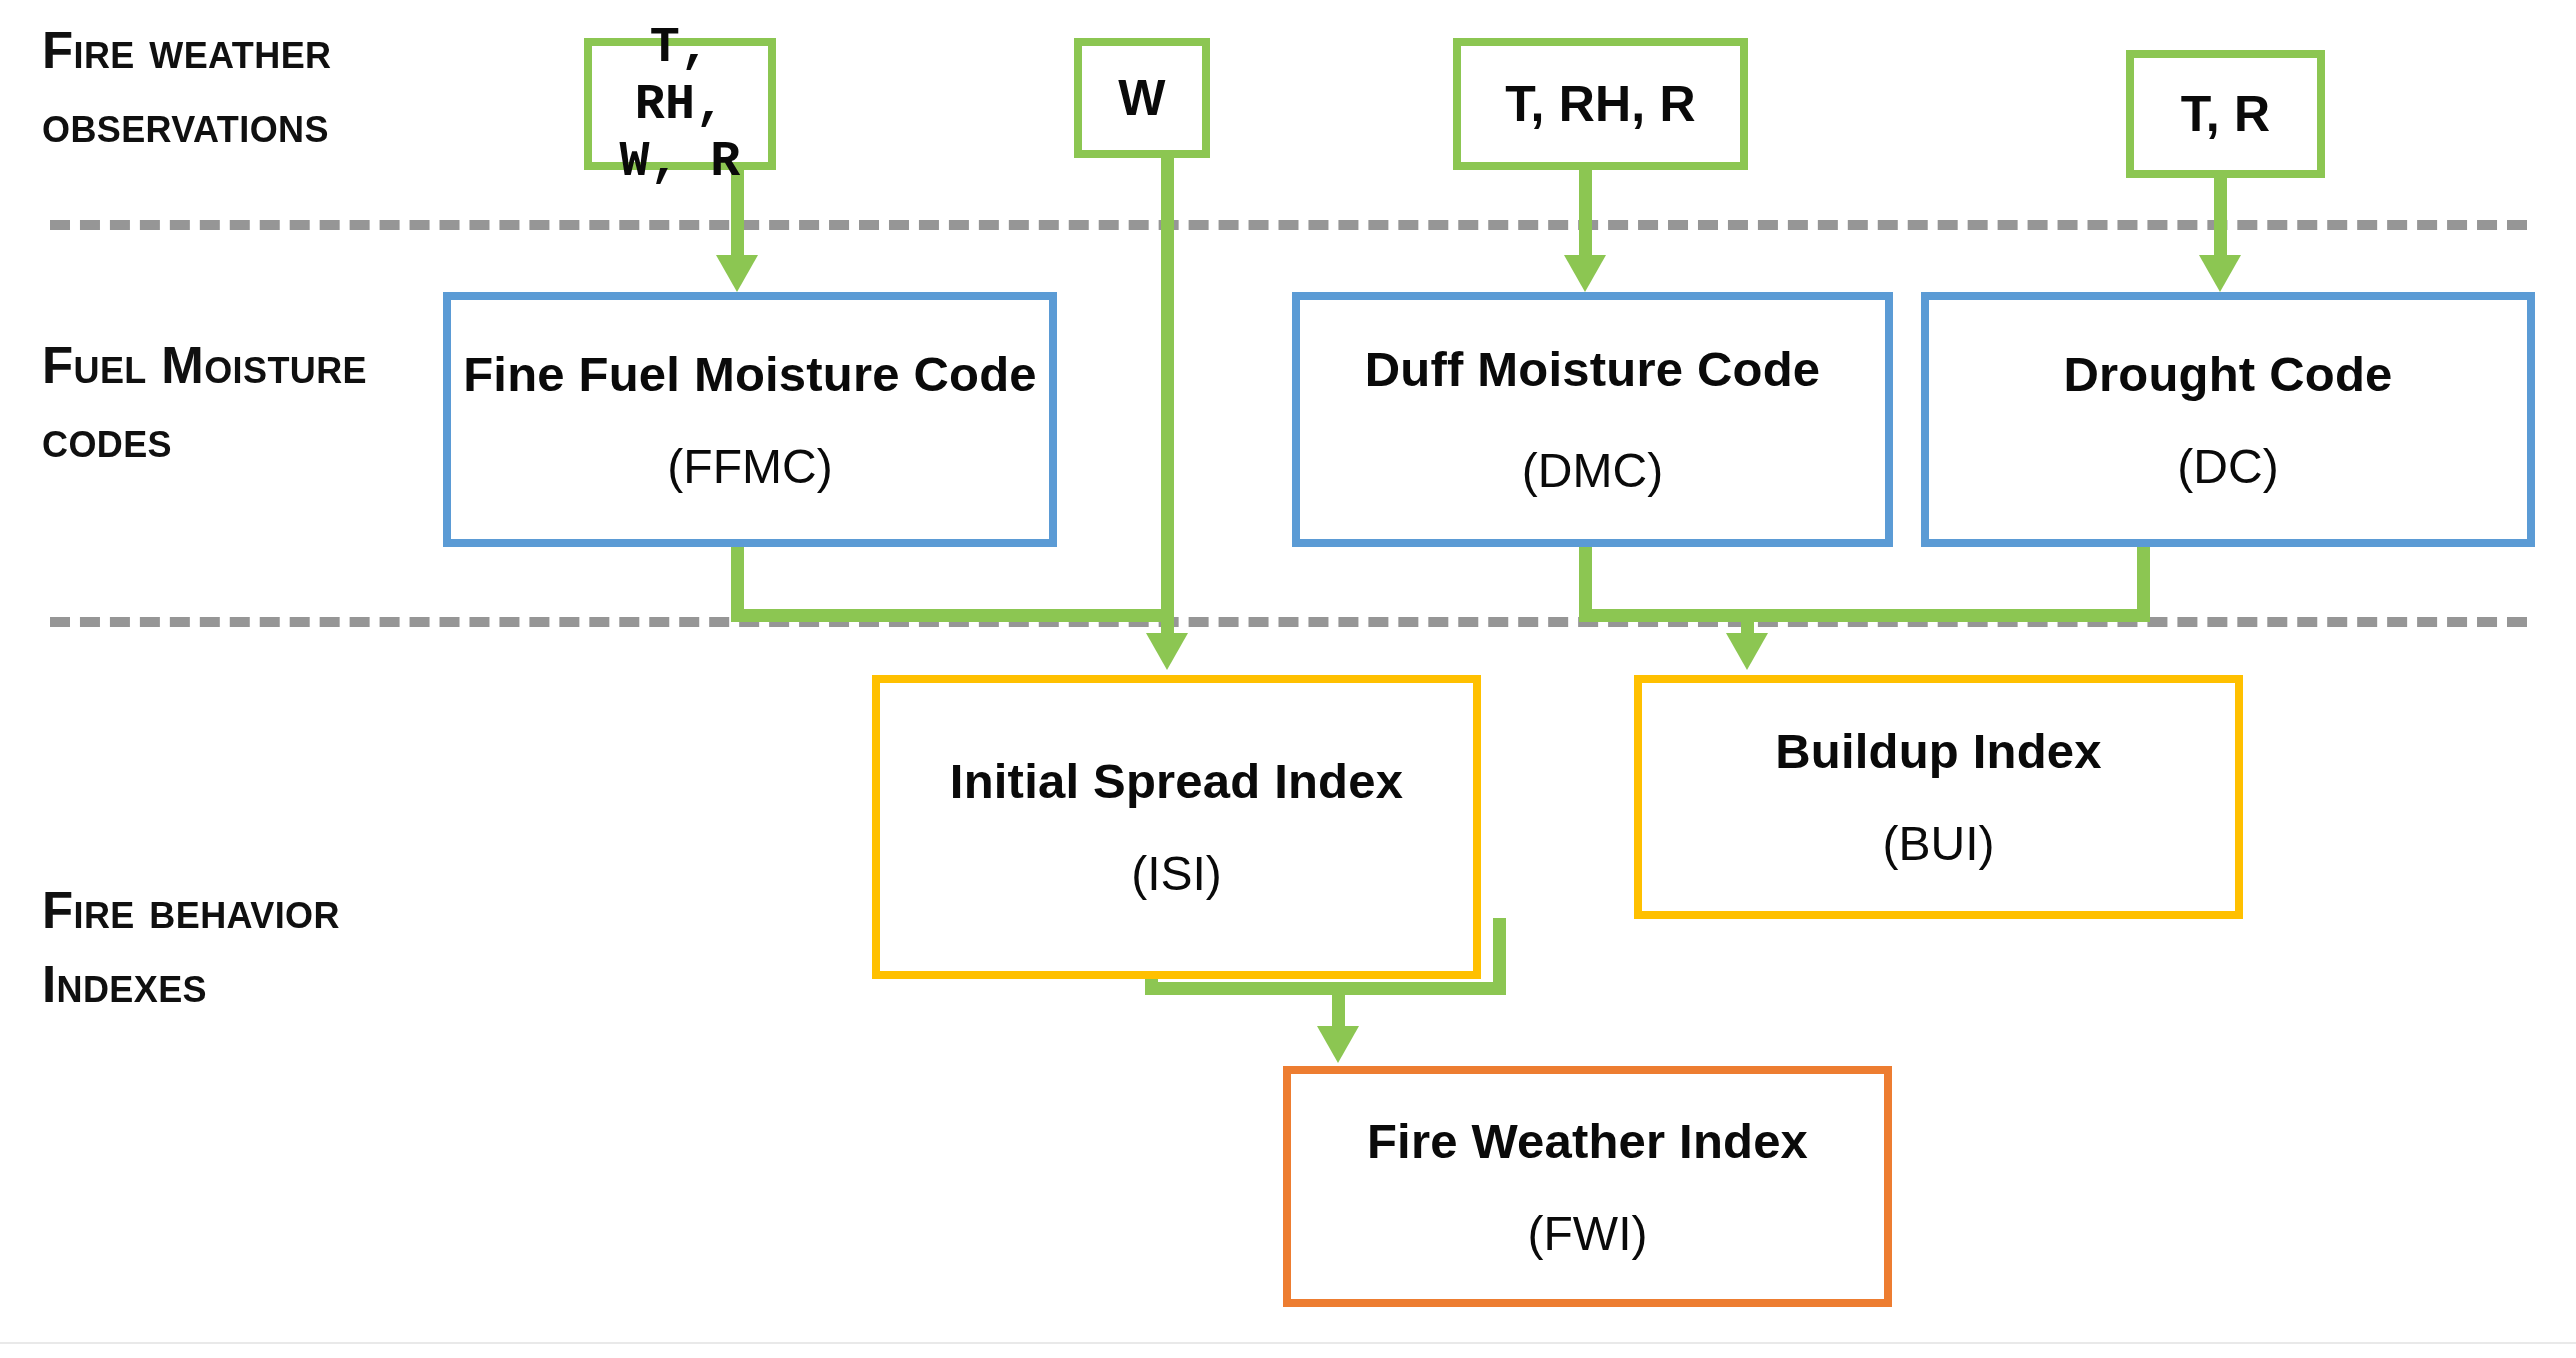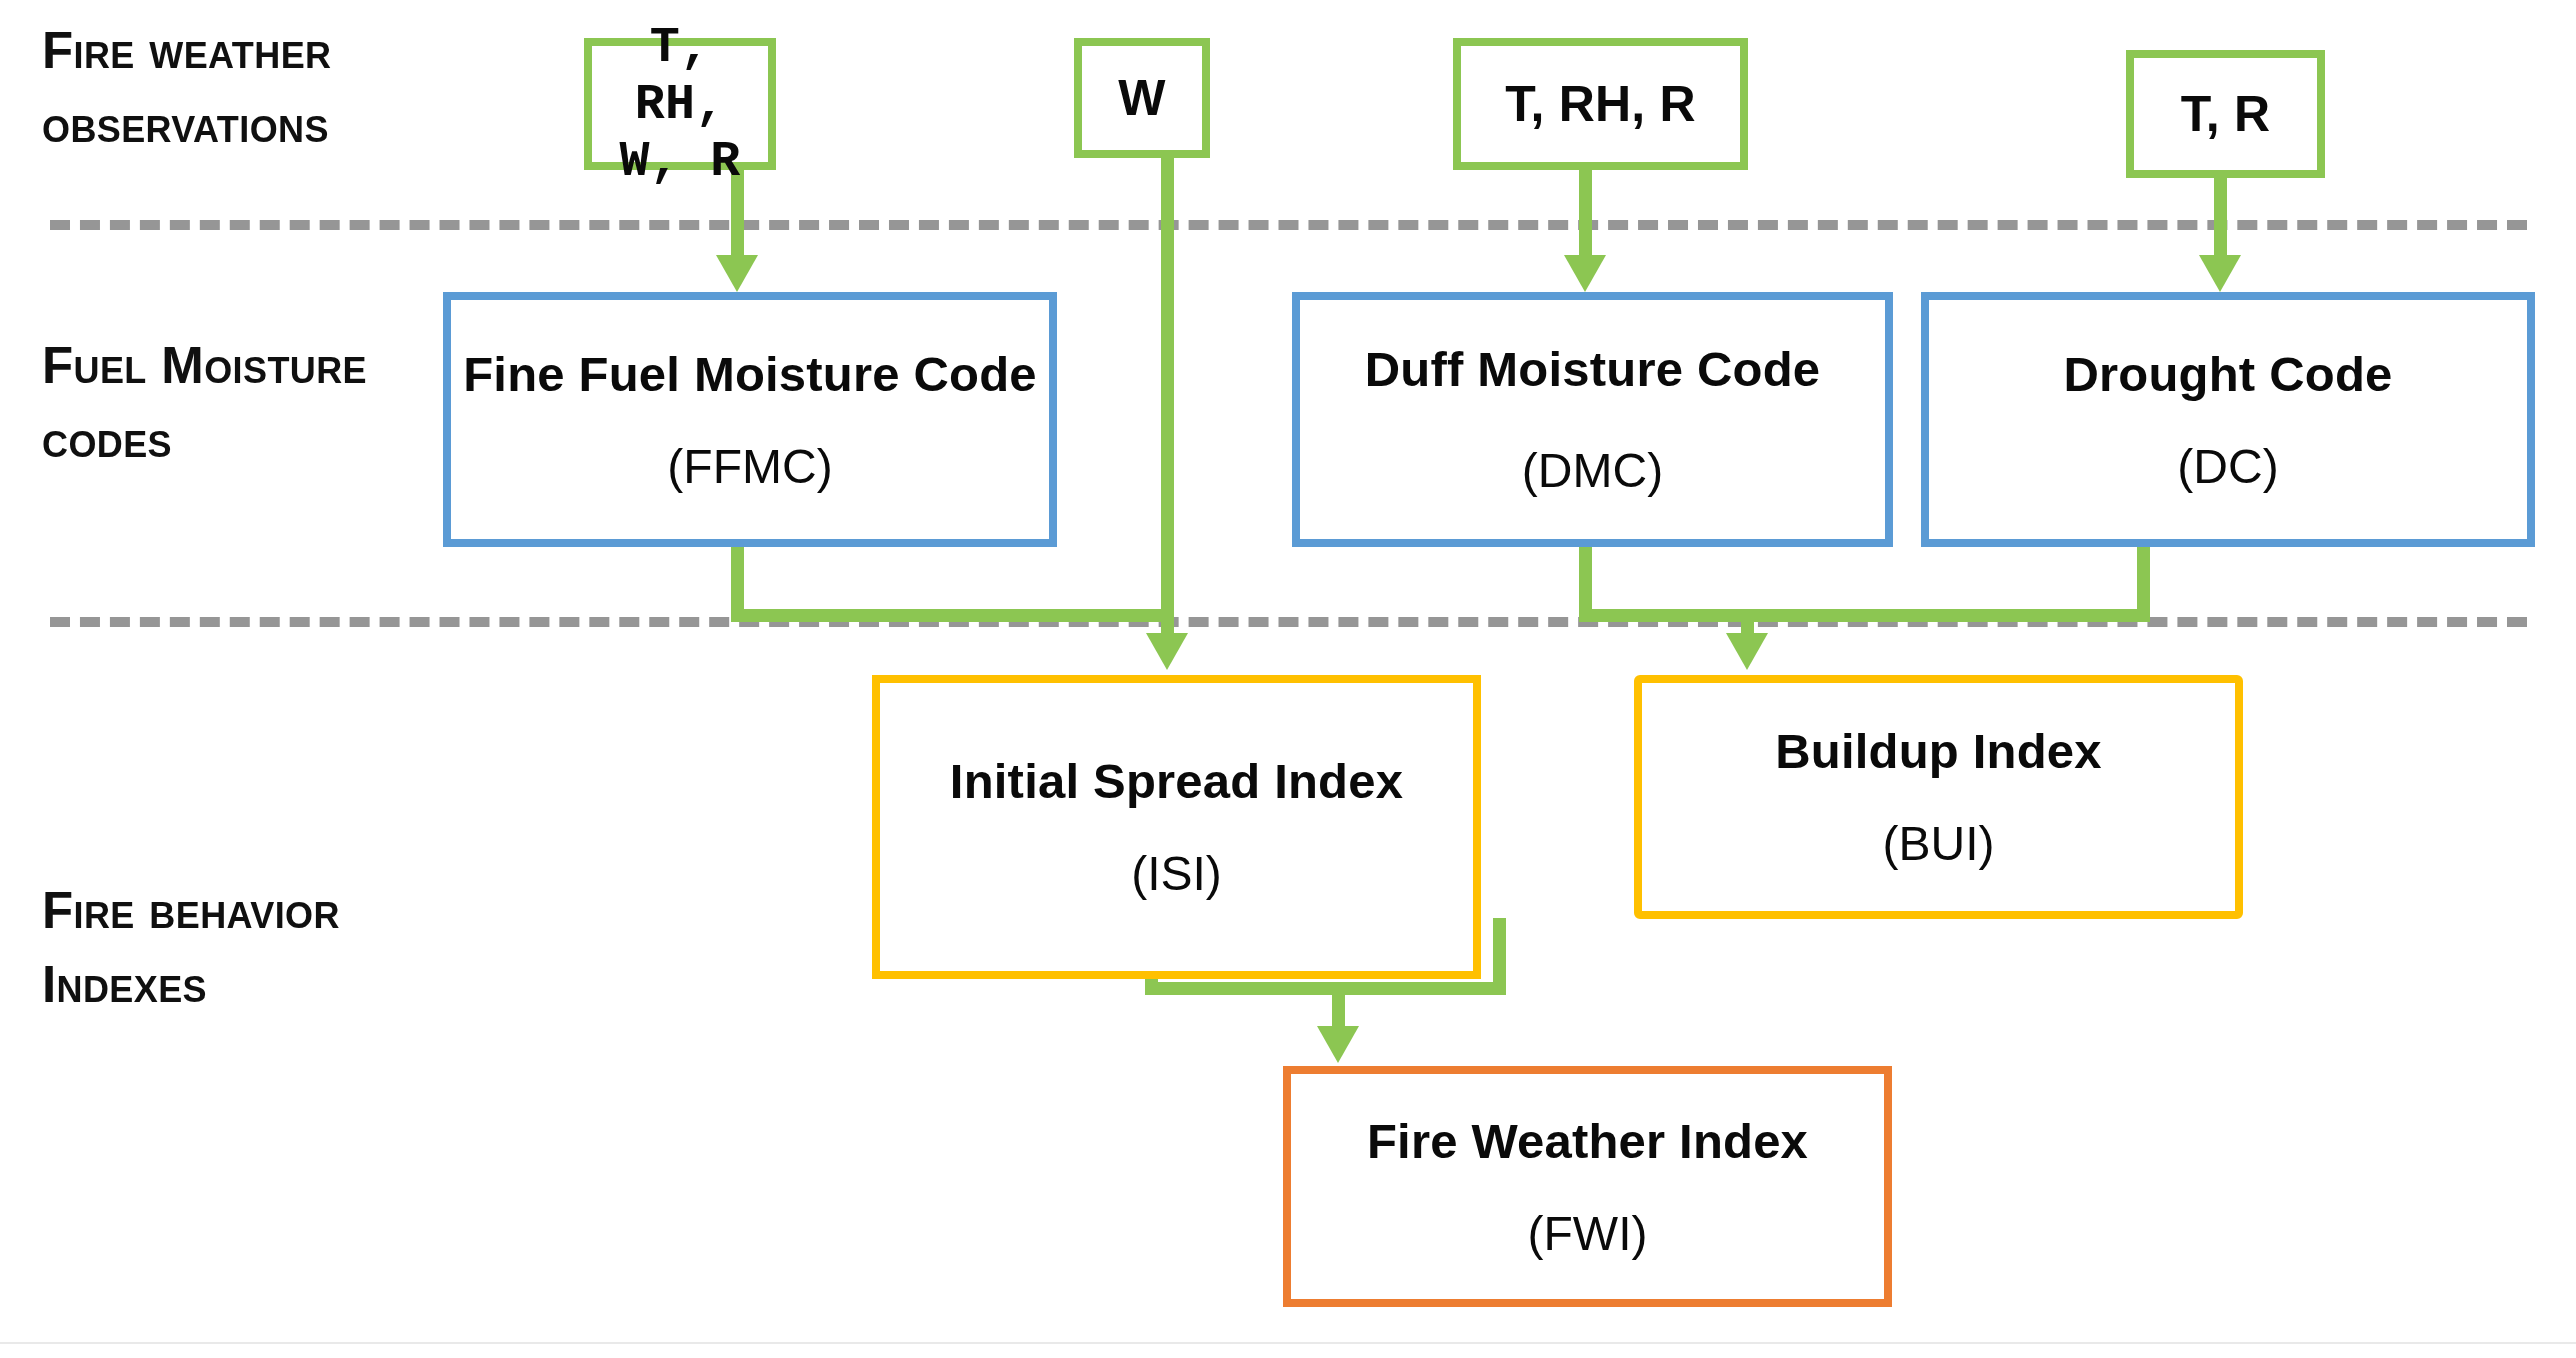--- a/index.html
+++ b/index.html
@@ -149,21 +149,21 @@
   <div class="node blue code" style="left:1921px;top:292px;width:614px;height:255px;">
     <div class="title">Drought Code</div>
     <div class="abbr">(DC)</div>
   </div>
 
   <div class="node amber code" style="left:872px;top:675px;width:609px;height:304px;">
     <div class="title">Initial Spread Index</div>
     <div class="abbr">(ISI)</div>
   </div>
 
-  <div class="node amber code" style="left:1634px;top:675px;width:609px;height:244px;border-radius:6px;">
+  <div class="node amber code" style="left:1634px;top:675px;width:609px;height:244px;">
     <div class="title">Buildup Index</div>
     <div class="abbr">(BUI)</div>
   </div>
 
   <div class="node orange code" style="left:1283px;top:1066px;width:609px;height:241px;">
     <div class="title">Fire Weather Index</div>
     <div class="abbr">(FWI)</div>
   </div>
 
   <div class="footline" style="top:1342px;width:2576px;"></div>

